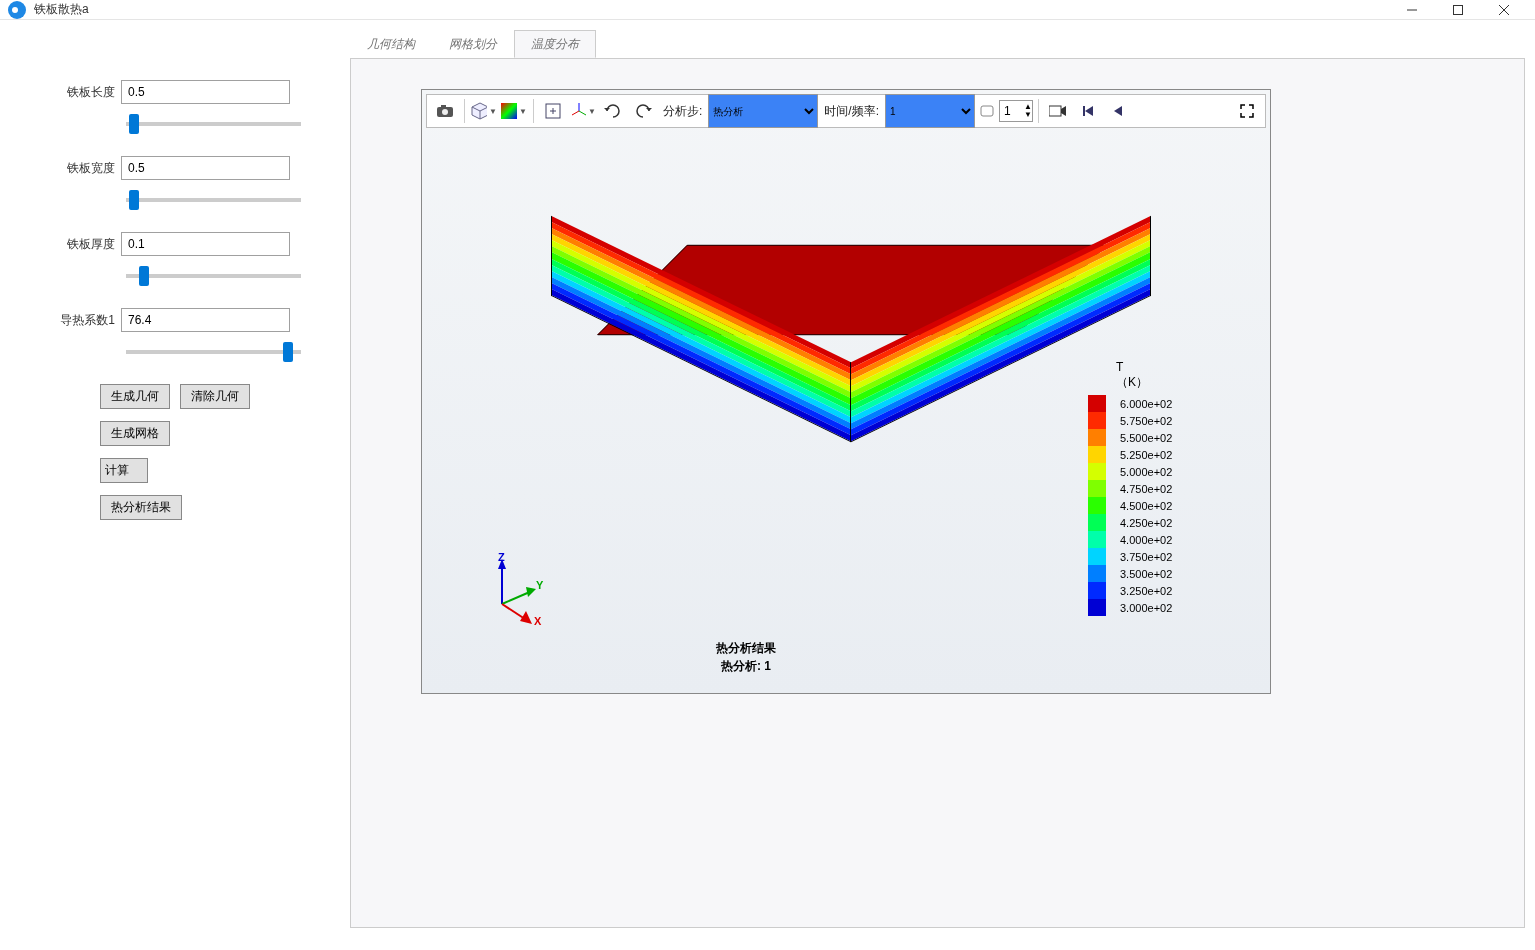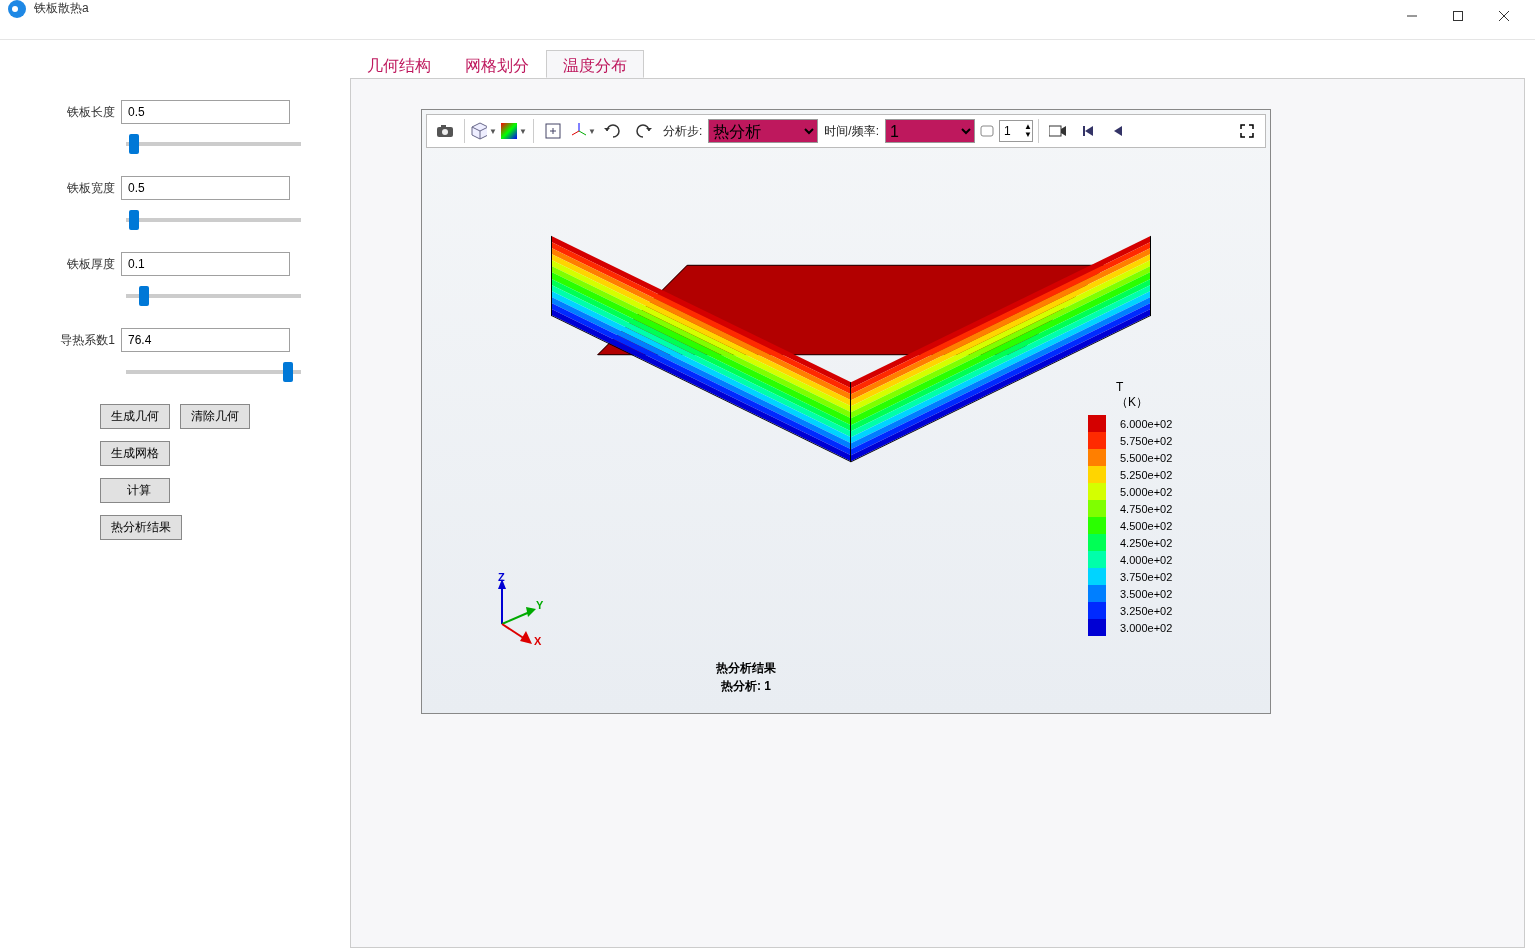--- a/index.html
+++ b/index.html
@@ -1,19 +1,19 @@
 <!DOCTYPE html>
 <html><head>
 <meta charset="utf-8">
 <style>
   * { box-sizing: border-box; margin: 0; padding: 0; font-family: "Microsoft YaHei", "Segoe UI", sans-serif; }
   body { background: #fff; width: 1535px; height: 950px; overflow: hidden; }
 
   
-  .titlebar { height: 40px; background: #fff; border-bottom: 1px solid #e5e5e5; display: flex; padding: 0 8px; }
+  .titlebar { height: 20px; background: #fff; border-bottom: 1px solid #e5e5e5; display: flex; align-items: center; padding: 0 8px; }
   .titlebar .app-icon { width: 18px; height: 18px; border-radius: 50%; background: #1e88e5; margin-right: 8px; position: relative; }
   .titlebar .app-icon::after { content:''; position:absolute; width:6px; height:6px; background:#fff; border-radius:50%; top:6px; left:4px; }
   .titlebar .title { font-size: 12px; color: #333; flex: 1; }
   .winctrls { display:flex; }
   .winctrl { width: 46px; height: 32px; display:flex; align-items:center; justify-content:center; color:#555; font-size:10px; }
 
   .app-body { display:flex; height: calc(950px - 32px); padding: 10px 10px 10px 0; }
 
   
   .left-panel { width: 340px; padding: 50px 50px 0 60px; }
@@ -24,34 +24,34 @@
   .slider input[type=range]{ width:100%; height:4px; -webkit-appearance:none; background:#ccc; }
   .slider input[type=range]::-webkit-slider-thumb{ -webkit-appearance:none; width:10px; height:20px; background:#0078d7; border-radius:2px; cursor:pointer; }
 
   .btn-row { display:flex; gap:10px; margin-left:40px; margin-top:24px; }
   .btn-row.single { margin-top: 12px; margin-left: 40px; }
   .btn { padding: 3px 10px; font-size: 12px; background:#e1e1e1; border:1px solid #888; cursor:pointer; }
 
   
   .right-area { flex:1; display:flex; flex-direction:column; }
   .tabs { display:flex; padding-left: 10px; height: 28px; }
-  .tab { padding: 5px 16px; font-size: 16px; color:#be185d; border:1px solid transparent; cursor:pointer; position:relative; }
+  .tab { padding: 5px 16px; font-size: 12px; color:#737373; border:1px solid transparent; cursor:pointer; position:relative;font-style:italic; }
   .tab.active { background:#f7f7f9; border:1px solid #ccc; border-bottom:1px solid #f7f7f9; z-index:2; }
 
   .tab-panel { flex:1; border:1px solid #ccc; background:#f7f7f9; margin-left:10px; padding: 30px 0 0 70px; position:relative; }
 
   
   .viewer { width: 850px; height: 605px; background: linear-gradient(#f4f6f8, #e9edf2); border:1px solid #888; position:relative; overflow:hidden; }
 
   
   .viewer-toolbar { position:absolute; top:4px; left:4px; right:4px; height:34px; background:#fff; border:1px solid #bbb; display:flex; align-items:center; padding:0 4px; gap:2px; z-index:5;}
   .tool-btn { width:28px; height:26px; border:1px solid transparent; display:flex; align-items:center; justify-content:center; cursor:pointer; position:relative; font-size:14px; }
   .tool-sep { width:1px; height:24px; background:#ccc; margin:0 3px; }
   .tool-label { font-size:12px; color:#222; margin:0 4px;text-align:right; }
-  .tool-select { height:24px; font-size:16px; border:1px solid #999; background:#be185d; }
+  .tool-select { height:34px; font-size:10px; border:1px solid #999; background:#3b82f6; }
   .tool-select.step { width:110px; }
   .tool-select.freq { width:90px; }
   .tool-spin { width:34px; height:22px; border:1px solid #999; font-size:12px; display:flex; align-items:center; padding-left:4px; background:#fff; }
   .dd-arrow { font-size:8px; margin-left:2px; color:#555; }
 
   
   .scene { position:absolute; top:110px; left:160px; width:520px; height:320px; }
   .slab-top { width:420px; height:180px; background:#b20000; transform: skewX(-45deg) scaleY(0.5); position:absolute; left:60px; top:0; border:1px solid #000; }
   .slab-front { width:300px; height:80px; position:absolute; left:-31px; top:89px; transform: skewY(26deg); display:flex; flex-direction:column; border:1px solid #000; border-top:none; }
   .slab-right { width:300px; height:80px; position:absolute; left:269px; top:89px; transform: skewY(-26deg); display:flex; flex-direction:column; border:1px solid #000; border-top:none; border-left:none;}
@@ -126,21 +126,21 @@
     <div class="slider"><input type="range" min="0" max="100" value="95" style=""></div>
 
     <div class="btn-row">
       <button class="btn">生成几何</button>
       <button class="btn">清除几何</button>
     </div>
     <div class="btn-row single">
       <button class="btn">生成网格</button>
     </div>
     <div class="btn-row single">
-      <button class="btn" style="padding-left:26px;padding-right:18px">计算</button>
+      <button class="btn" style="padding-left:4px;padding-right:18px">计算</button>
     </div>
     <div class="btn-row single">
       <button class="btn">热分析结果</button>
     </div>
   </div>
 
   <div class="right-area">
     <div class="tabs">
       <div class="tab">几何结构</div>
       <div class="tab">网格划分</div>

